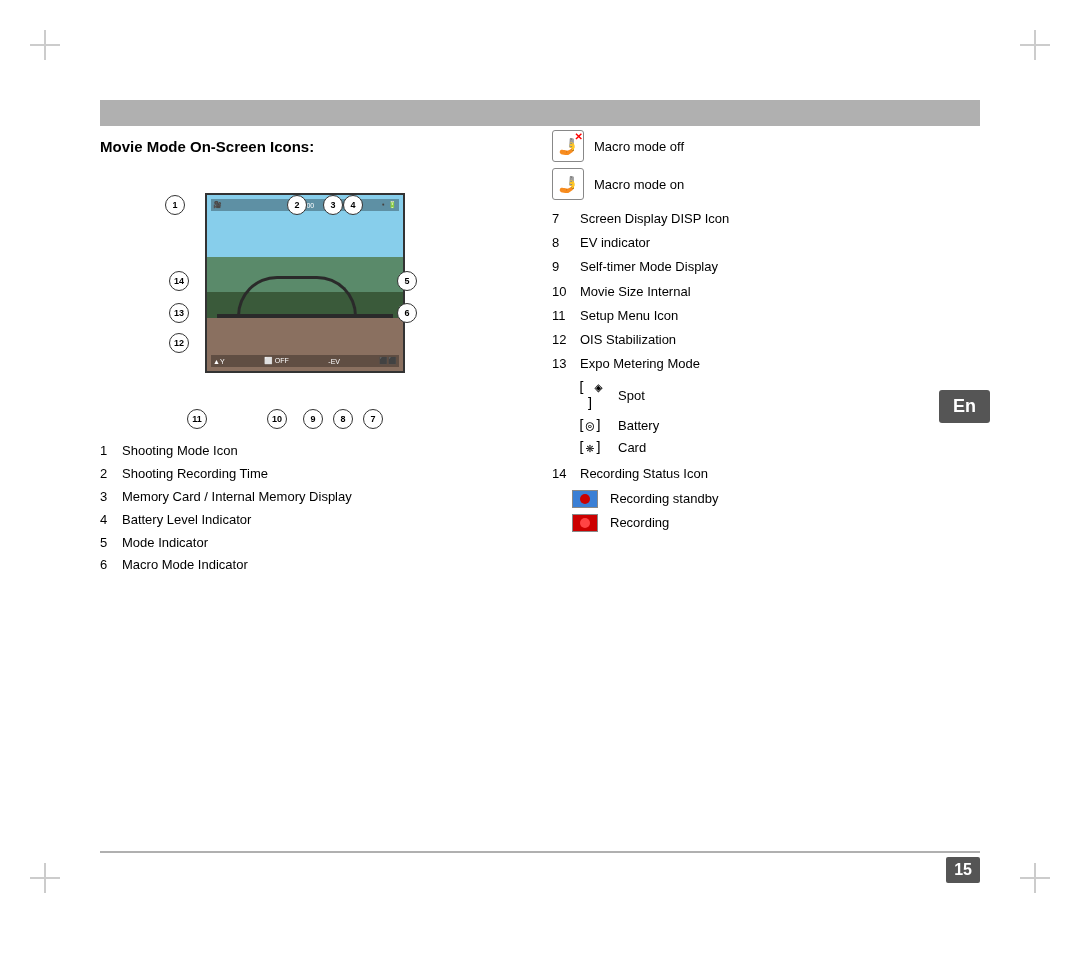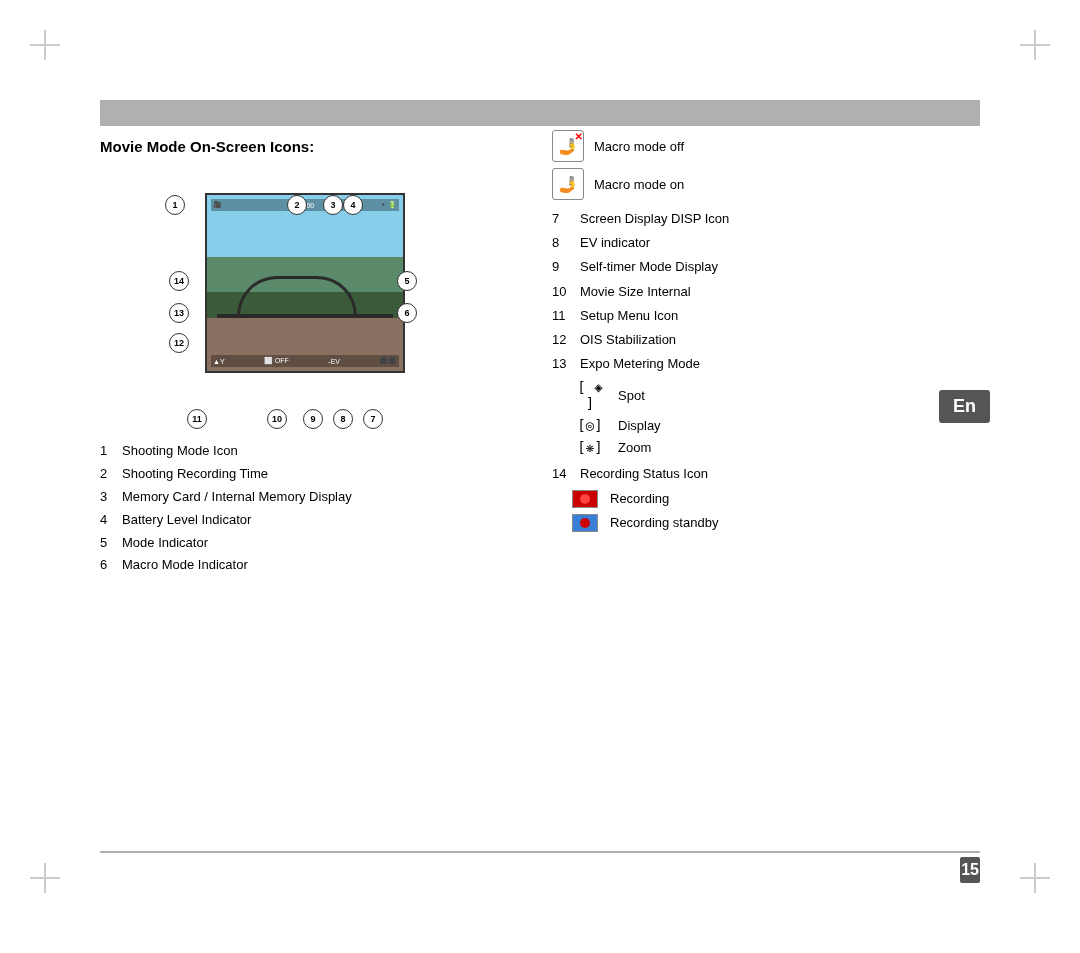--- a/index.html
+++ b/index.html
@@ -59,21 +59,21 @@
 
     
     .page-number {
       position: absolute;
       bottom: 70px;
       right: 100px;
       background: #555;
       color: #fff;
       font-size: 16px;
       font-weight: bold;
-      padding: 4px 1px;
+      padding: 4px 8px;
       border-radius: 2px;
     }
 
     
     .en-badge {
       position: absolute;
       top: 390px;
       right: 90px;
       background: #555;
       color: #fff;
@@ -486,44 +486,44 @@
         </li>
     </ul>
 
     <ul class="sub-items">
       <li>
         <span class="bracket-icon">[ ◈ ]</span>
         <span>Spot</span>
       </li>
       <li>
         <span class="bracket-icon">[◎]</span>
-        <span>Display</span>
+        <span>Battery</span>
       </li>
       <li>
         <span class="bracket-icon">[❋]</span>
-        <span>Zoom</span>
+        <span>Card</span>
       </li>
     </ul>
 
     <ul class="right-items-list" style="margin-top:10px;">
       <li>
         <span class="num">14</span>
         <span>Recording Status Icon</span>
       </li>
     </ul>
 
     <div style="margin-left:20px; margin-top:6px;">
+      <div class="rec-row">
+        <div class="rec-icon" style="background:#3a7fd5;">
+          <div class="rec-dot" style="background:#cc0000;"></div>
+        </div>
+        <span>Recording standby</span>
+      </div>
       <div class="rec-row">
         <div class="rec-icon" style="background:#cc0000;">
           <div class="rec-dot" style="background:#ff4444;"></div>
         </div>
         <span>Recording</span>
       </div>
-      <div class="rec-row">
-        <div class="rec-icon" style="background:#3a7fd5;">
-          <div class="rec-dot" style="background:#cc0000;"></div>
-        </div>
-        <span>Recording standby</span>
-      </div>
     </div>
 
   </div>
 </div>
 
 </body></html>

